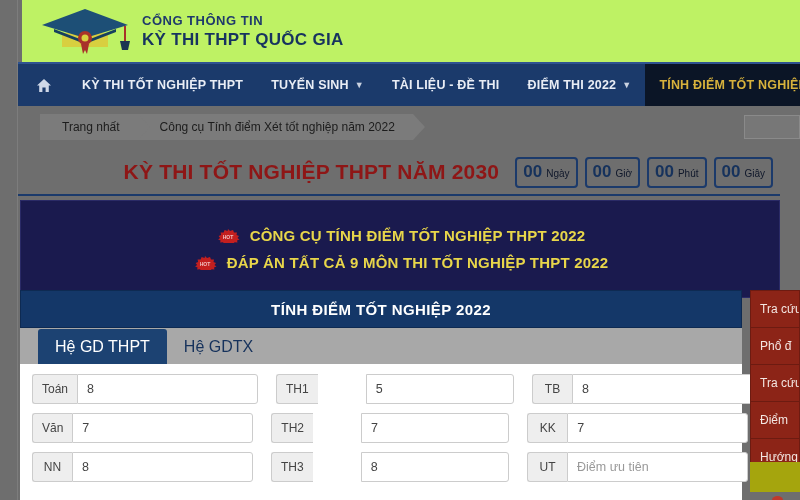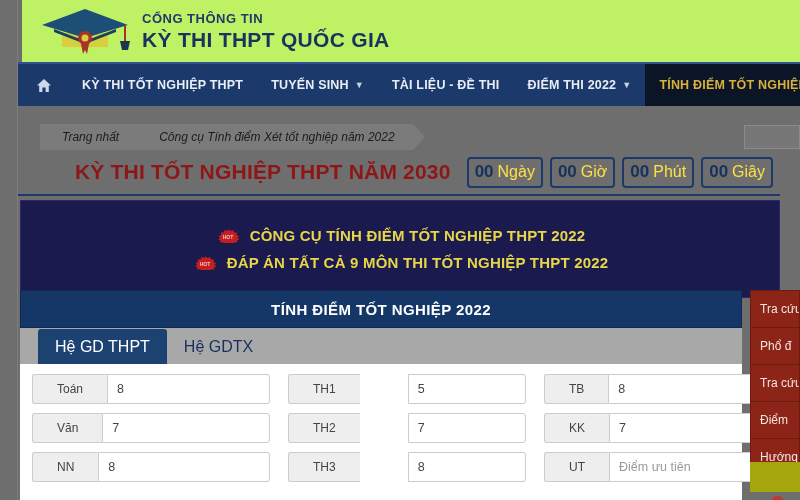--- a/index.html
+++ b/index.html
@@ -18,21 +18,21 @@
     background: #bef264;
   }
   .logo-wrap { position: absolute; left: 14px; top: 5px; display: flex; align-items: center; }
   .cap-svg { display: block; }
   .logo-text { margin-left: 8px; line-height: 1; }
   .logo-line1 {
     font-size: 13px; font-weight: bold; color: #1f3a6b;
     letter-spacing: .5px; display: block; margin-bottom: 4px;
   }
   .logo-line2 {
-    font-size: 21px; font-weight: bold; color: #17335f;
+    font-size: 17px; font-weight: bold; color: #17335f;
     letter-spacing: .3px; display: block;
   }
 
   
   .navbar {
     position: absolute; left: 18px; top: 62px; width: 782px; height: 44px;
     background: #1b3a6b;
     border-top: 2px solid #2f5390;
     display: flex; align-items: stretch;
   }
@@ -40,22 +40,22 @@
     display: flex; align-items: center; padding: 0 14px;
     color: #e9edf5; font-size: 12.5px; font-weight: bold;
     letter-spacing: .2px; white-space: nowrap; cursor: pointer;
   }
   .nav-item.home { padding: 0 16px 0 18px; font-size: 16px; color: #cfd8e8; }
   .nav-item.active { background: #0b1526; color: #d8b23c; }
   .caret { margin-left: 6px; font-size: 9px; opacity: .85; }
 
   
   .crumbbar {
-    position: absolute; left: 18px; top: 116px; width: 782px; height: 42px;
-    background: #6e6e6e; display: flex; align-items: center; font-style: italic;
+    position: absolute; left: 18px; top: 106px; width: 782px; height: 42px;
+    background: #6e6e6e; display: flex; align-items: center;
   }
   .crumb {
     position: relative; height: 26px; display: flex; align-items: center;
     padding: 0 18px 0 22px; background: #7b7b7b;
     color: #1c1c1c; font-size: 12px; white-space: nowrap; cursor: pointer;
   }
   .crumb:first-child { margin-left: 22px; }
   .crumb::after {
     content: ""; position: absolute; right: -12px; top: 0;
     border-top: 13px solid transparent; border-bottom: 13px solid transparent;
@@ -76,21 +76,21 @@
   .cd-title {
     color: #8e1616; font-size: 21px; font-weight: bold;
     letter-spacing: .2px; margin-right: 16px;
   }
   .cd-box {
     border: 2px solid #1b3a6b; border-radius: 4px;
     padding: 3px 6px 4px 6px; margin-right: 7px;
     display: flex; align-items: baseline; background: transparent;
   }
   .cd-num { color: #16325c; font-size: 17px; font-weight: bold; }
-  .cd-unit { color: #fde047; font-size: 16px; margin-left: 4px; }
+  .cd-unit { color: #0f172a; font-size: 10px; margin-left: 4px; }
 
   
   .promo {
     position: absolute; left: 20px; top: 200px; width: 760px; height: 98px;
     background: #1a1a4e; border: 1px solid #2a2a66;
     display: flex; flex-direction: column; justify-content: center; align-items: center;
   }
   .promo-row { display: flex; align-items: center; justify-content: center; margin: 5px 0; cursor: pointer; }
   .hot-badge { margin-right: 9px; flex: 0 0 auto; }
   .promo-text {
@@ -118,21 +118,21 @@
   .form {
     background: #ffffff; padding: 10px 12px 8px 12px;
     height: 136px;
   }
   .form-row { display: flex; margin-bottom: 9px; }
   .field { display: flex; align-items: stretch; }
   .field.col1 { width: 238px; margin-right: 18px; }
   .field.col2 { width: 238px; margin-right: 18px; gap: 48px; }
   .field.col3 { width: 238px; }
   .fld-label {
-    min-width: 40px; padding: 0 24px;
+    min-width: 40px; padding: 0 9px;
     background: #eeeeee; border: 1px solid #cccccc; border-right: none;
     border-radius: 3px 0 0 3px;
     display: flex; align-items: center; justify-content: center;
     font-size: 12px; color: #444444; white-space: nowrap;
   }
   .fld-input {
     flex: 1; height: 30px; border: 1px solid #cccccc; border-radius: 0 3px 3px 0;
     background: #ffffff; padding: 0 9px; font-size: 12.5px; color: #444444;
     font-family: "Liberation Sans", sans-serif; outline: none; min-width: 0;
   }

